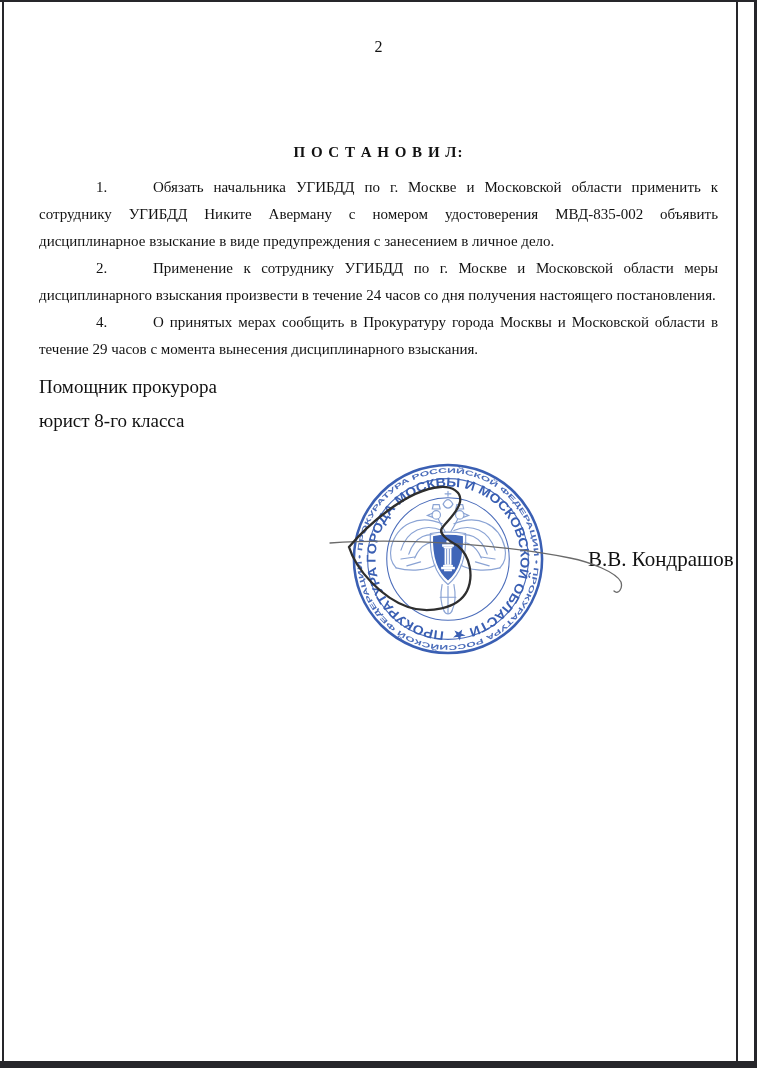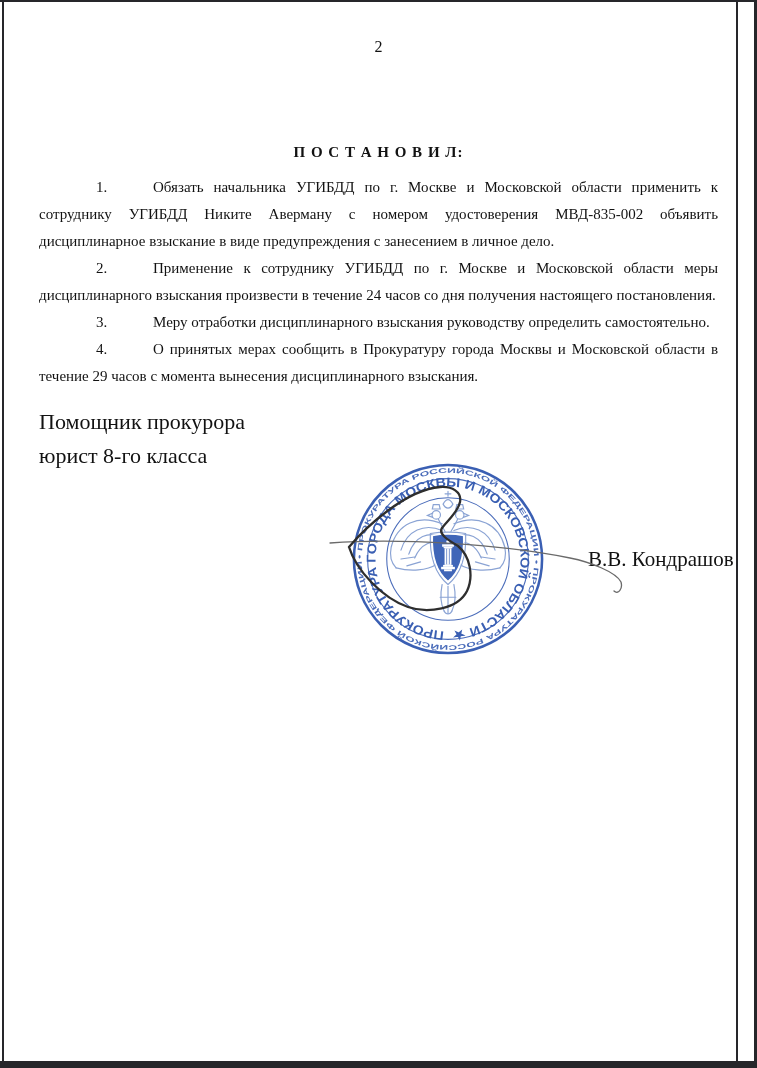--- a/index.html
+++ b/index.html
@@ -37,22 +37,22 @@
   .paras{margin-top:13px;}
   .paras p{
     margin:0;
     font-size:15px;
     line-height:27px;
     text-align:justify;
     text-indent:57px;
   }
   .para-num{display:inline-block;width:57px;text-indent:0;}
   .sig-block{
-    margin-top:18px;
-    font-size:22px;
+    margin-top:10px;
+    font-size:19px;
     line-height:27px;
   }
   .sig-line3{margin-top:7px;}
   .signer-name{
     position:absolute;left:588px;top:547px;
     font-size:21px;white-space:nowrap;z-index:4;
   }
   .stamp-svg{position:absolute;left:350px;top:461px;z-index:2;}
   .sig-svg{position:absolute;left:320px;top:440px;z-index:5;pointer-events:none;}
   .stamp-ring-big{
@@ -75,21 +75,20 @@
   <div class="edge edge-right-outer"></div>
   <div class="edge edge-bottom"></div>
 
   <div class="content">
     <div class="pagenum">2</div>
     <div class="heading">П О С Т А Н О В И Л:</div>
 
     <div class="paras">
       <p><span class="para-num">1.</span><span>Обязать начальника УГИБДД по г. Москве и Московской области применить к сотруднику УГИБДД Никите Аверману с номером удостоверения МВД-835-002 объявить дисциплинарное взыскание в виде предупреждения с занесением в личное дело.</span></p>
       <p><span class="para-num">2.</span><span>Применение к сотруднику УГИБДД по г. Москве и Московской области меры дисциплинарного взыскания произвести в течение 24 часов со дня получения настоящего постановления.</span></p>
-      <p><span class="para-num">3.</span><span>Меру отработки дисциплинарного взыскания руководству определить самостоятельно.</span></p>
       <p><span class="para-num">4.</span><span>О принятых мерах сообщить в Прокуратуру города Москвы и Московской области в течение 29 часов с момента вынесения дисциплинарного взыскания.</span></p>
     </div>
 
     <div class="sig-block">
       <div>Помощник прокурора</div>
       <div class="sig-line3">юрист 8-го класса</div>
     </div>
   </div>
 
   <div class="signer-name">В.В. Кондрашов</div>

